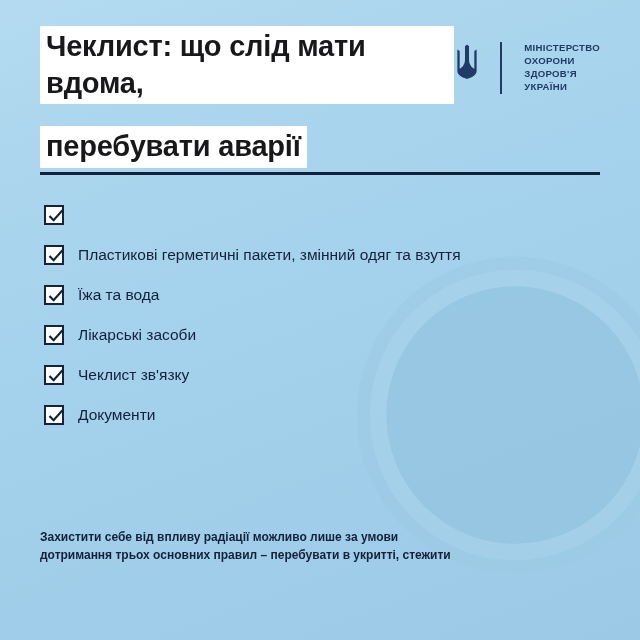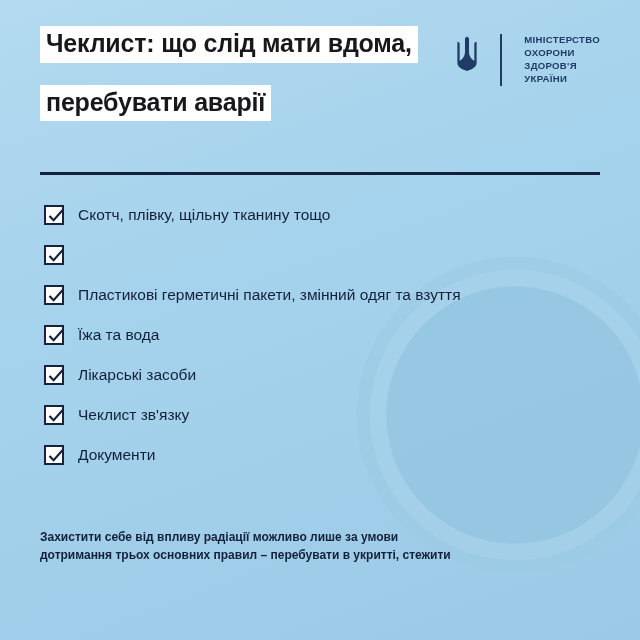--- a/index.html
+++ b/index.html
@@ -44,33 +44,33 @@
     align-items: flex-start;
   }
   .title-block {
     max-width: 420px;
   }
   .title-line {
     display: inline-block;
     background: #ffffff;
     color: #18181a;
     font-weight: bold;
-    font-size: 25px;
+    font-size: 29px;
     line-height: 1.26;
     padding: 2px 6px 3px 6px;
     margin-bottom: 4px;
     letter-spacing: -0.2px;
   }
 
   
   .logo {
     display: flex;
     align-items: flex-start;
     gap: 20px;
-    margin-top: 8px;
+    margin-top: 16px;
   }
   .trident-wrap {
     width: 26px;
     height: 46px;
     display: flex;
     align-items: flex-start;
     justify-content: center;
   }
   .logo-bar {
     width: 2px;
@@ -183,28 +183,20 @@
         <div>здоров'я</div>
         <div>України</div>
       </div>
     </div>
   </div>
 
   <div class="divider"></div>
 
   <div class="checklist">
 
-    <div class="check-row">
-      <div class="checkbox">
-        <svg width="18" height="18" viewBox="0 0 18 18" aria-hidden="true">
-            <path d="M2.5 9 L6.6 13.2 L15.5 3.2" stroke="#14213a" stroke-width="2.1" fill="none"></path>
-          </svg>
-      </div>
-      <div class="check-label">Скотч, плівку, щільну тканину тощо</div>
-    </div>
 
     <div class="check-row">
       <div class="checkbox">
         <svg width="18" height="18" viewBox="0 0 18 18" aria-hidden="true">
             <path d="M2.5 9 L6.6 13.2 L15.5 3.2" stroke="#14213a" stroke-width="2.1" fill="none"></path>
           </svg>
       </div>
     </div>
 
     <div class="check-row">

